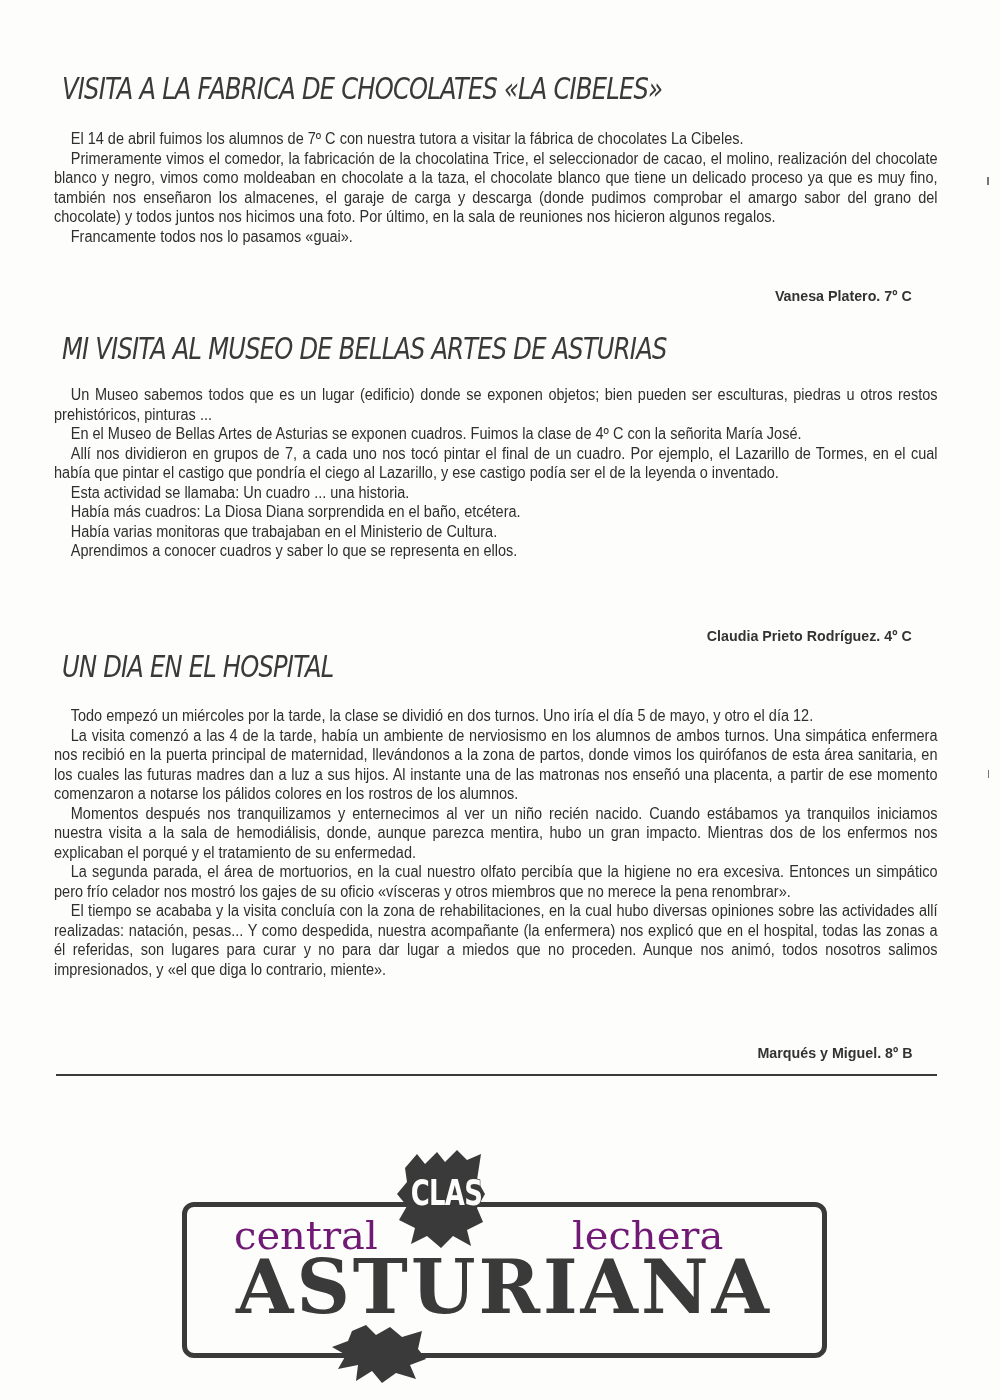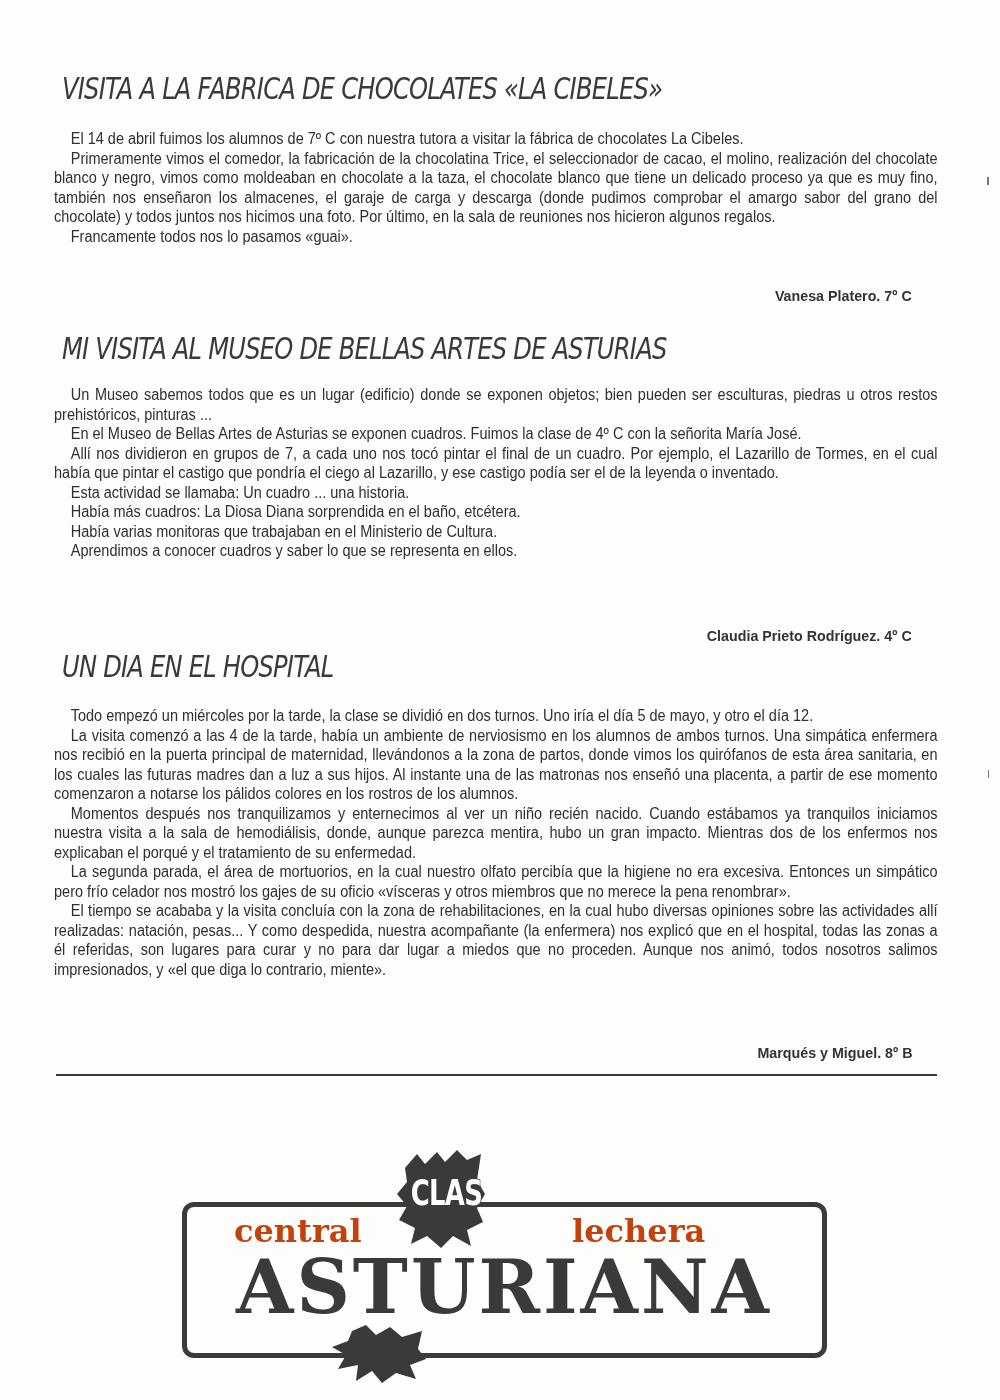--- a/index.html
+++ b/index.html
@@ -40,22 +40,22 @@
   }
   .logo {
     position: absolute; left: 182px; top: 1150px; width: 645px; height: 240px;
   }
   .logo-frame {
     position: absolute; left: 0; top: 52px; width: 635px; height: 146px;
     border: 5px solid #3a3a3a; border-radius: 12px;
   }
   .logo-central, .logo-lechera {
     position: absolute; top: 62px;
-    font-family: "DejaVu Serif", serif; font-weight: bold;
-    font-size: 32px; color: #c2410c; letter-spacing: 0px;
+    font-family: "DejaVu Serif", serif; font-weight: normal;
+    font-size: 40px; color: #701a75; letter-spacing: 0px;
   }
   .logo-central { left: 52px; }
   .logo-lechera { left: 390px; }
   .logo-asturiana {
     position: absolute; left: 22px; top: 100px; width: 600px;
     font-family: "DejaVu Serif", serif; font-weight: bold;
     font-size: 74px; color: #3a3a3a; letter-spacing: 3px;
     text-align: center; line-height: 1;
   }
   .logo-clas-bg {

